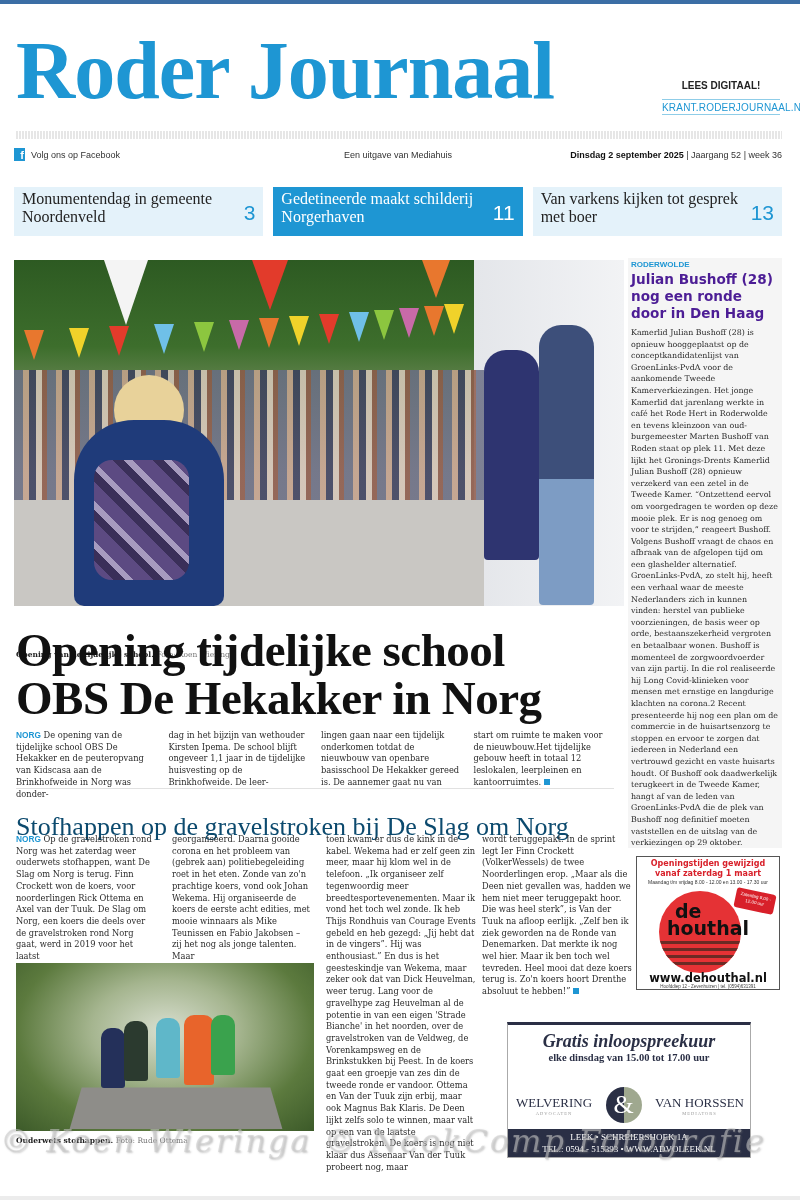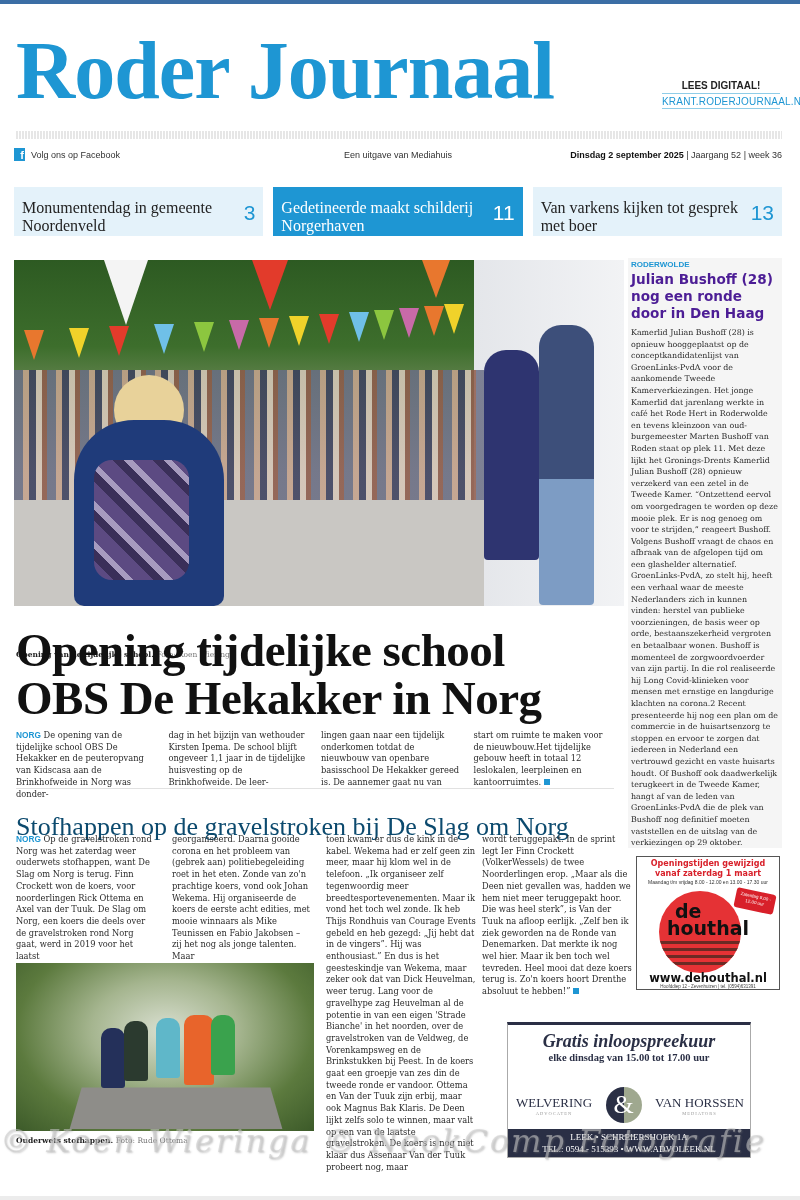--- a/index.html
+++ b/index.html
@@ -3,33 +3,33 @@
 <meta charset="utf-8">
 <style>
   * { box-sizing: border-box; margin: 0; padding: 0; }
   html, body { width: 800px; height: 1200px; background: #ffffff; overflow: hidden; }
   body { position: relative; font-family: "DejaVu Serif", serif; color: #1a1a1a; }
   .topbar { position: absolute; left: 0; top: 0; width: 800px; height: 4px; background: #3b6ea5; }
 
   
   .masthead-title { position: absolute; left: 16px; top: 30px; font-family: "Liberation Serif", serif; font-weight: bold; font-size: 82px; letter-spacing: -1px; color: #1e96d3; line-height: 1; }
   .digital { position: absolute; left: 662px; top: 80px; width: 118px; text-align: center; }
-  .digital-label { font-family: "Liberation Sans", sans-serif; font-size: 10px; font-weight: bold; color: #222; padding-bottom: 2px; border-bottom: 1px solid #8fcde8; }
+  .digital-label { font-family: "Liberation Sans", sans-serif; font-size: 10px; font-weight: bold; color: #222; padding-bottom: 8px; border-bottom: 1px solid #8fcde8; }
   .digital-url { font-family: "Liberation Sans", sans-serif; font-size: 10px; color: #1e96d3; padding: 2px 0 1px; border-bottom: 1px solid #8fcde8; letter-spacing: 0.2px; }
   .dotted-rule { position: absolute; left: 16px; top: 131px; width: 766px; height: 8px; background: repeating-linear-gradient(90deg, #e6e6e6 0 2px, #ffffff 2px 3px); }
   .infobar { position: absolute; left: 14px; top: 148px; width: 768px; height: 16px; font-family: "Liberation Sans", sans-serif; font-size: 9px; color: #333; }
   .fb { position: absolute; left: 0; top: 0; display: flex; align-items: center; gap: 6px; }
   .fb-icon { width: 11px; height: 13px; background: #1e96d3; color: #fff; font-weight: bold; font-size: 11px; line-height: 14px; text-align: right; padding-right: 1px; }
   .publisher { position: absolute; left: 330px; top: 2px; }
   .dateline { position: absolute; right: 0; top: 2px; }
   .dateline b { color: #111; }
 
   
   .teasers { position: absolute; left: 14px; top: 187px; width: 768px; height: 49px; display: flex; gap: 10px; }
-  .teaser { flex: 1; background: #e4f2fa; position: relative; padding: 12px 8px; }
+  .teaser { flex: 1; background: #e4f2fa; position: relative; padding: 3px 8px; }
   .teaser.active { background: #1e96d3; }
   .teaser-text { font-family: "Liberation Serif", serif; font-size: 16px; line-height: 18px; color: #222; width: 200px; }
   .teaser.active .teaser-text { color: #fff; }
   .teaser-page { position: absolute; right: 8px; top: 14px; font-family: "Liberation Sans", sans-serif; font-size: 21px; color: #1e96d3; }
   .teaser.active .teaser-page { color: #fff; }
 
   
   .photo1 { position: absolute; left: 14px; top: 260px; width: 610px; height: 346px; overflow: hidden;
     background: linear-gradient(180deg, #2d5a22 0%, #3d6e2c 25%, #6f8a5a 40%, #b8b4ab 62%, #cfcdc8 100%); }
   .photo1 .wall { position: absolute; right: 0; top: 0; width: 150px; height: 346px; background: linear-gradient(90deg, #e4e6ea, #f2f3f5); }

